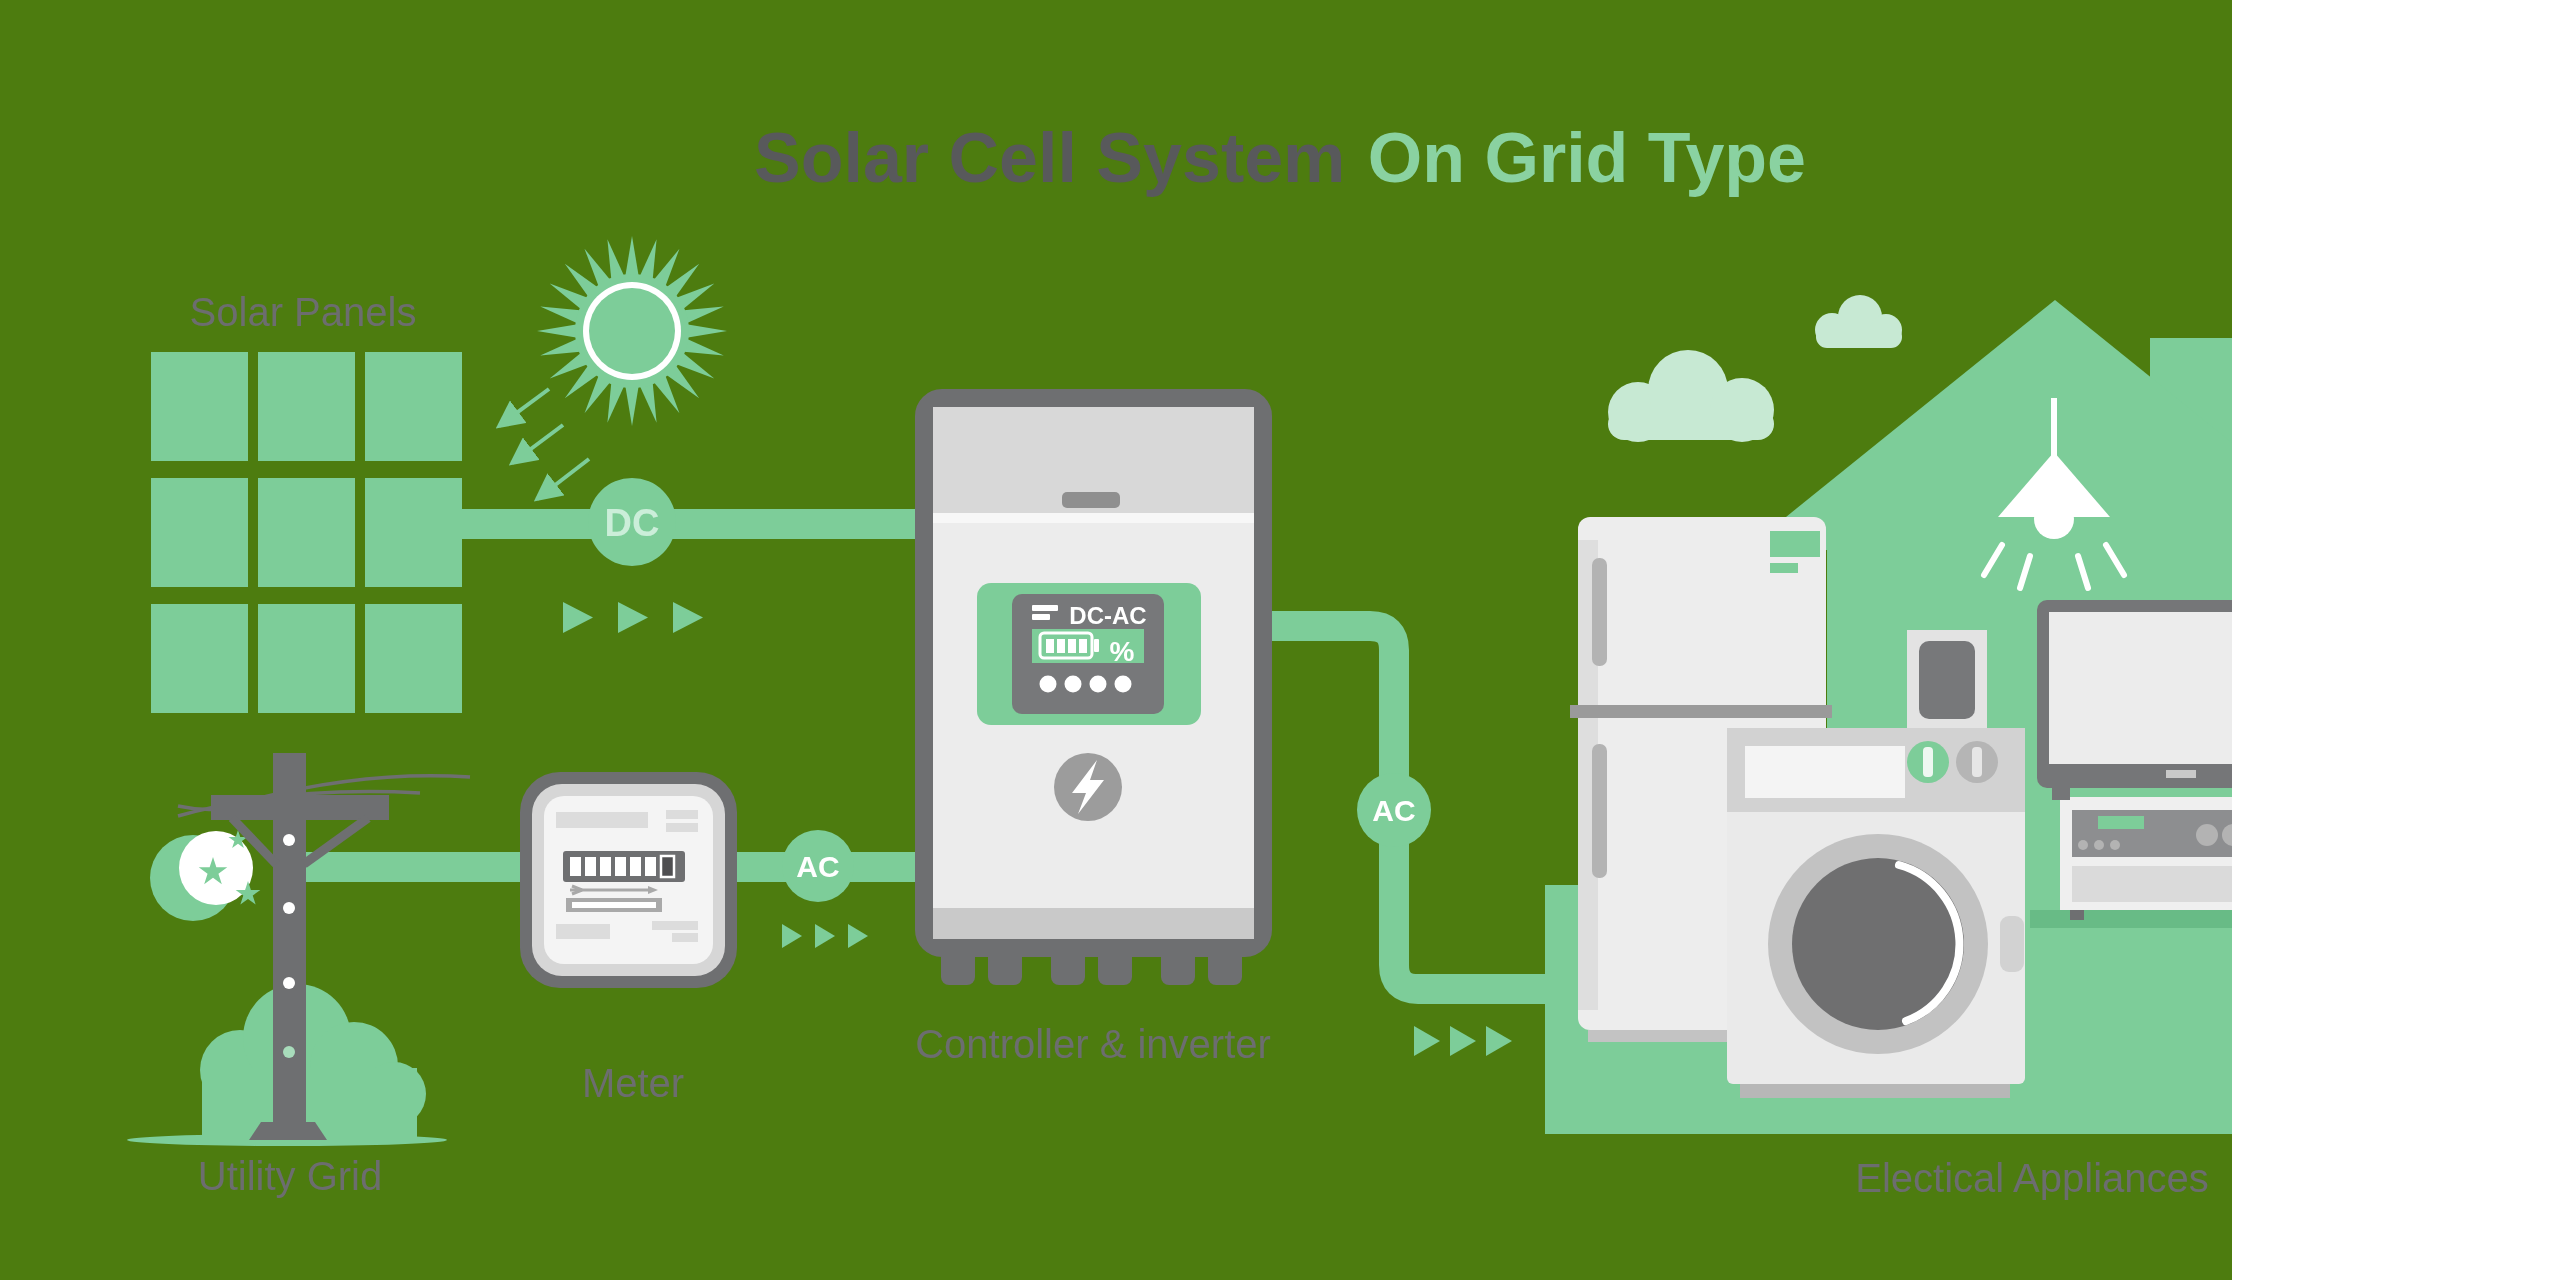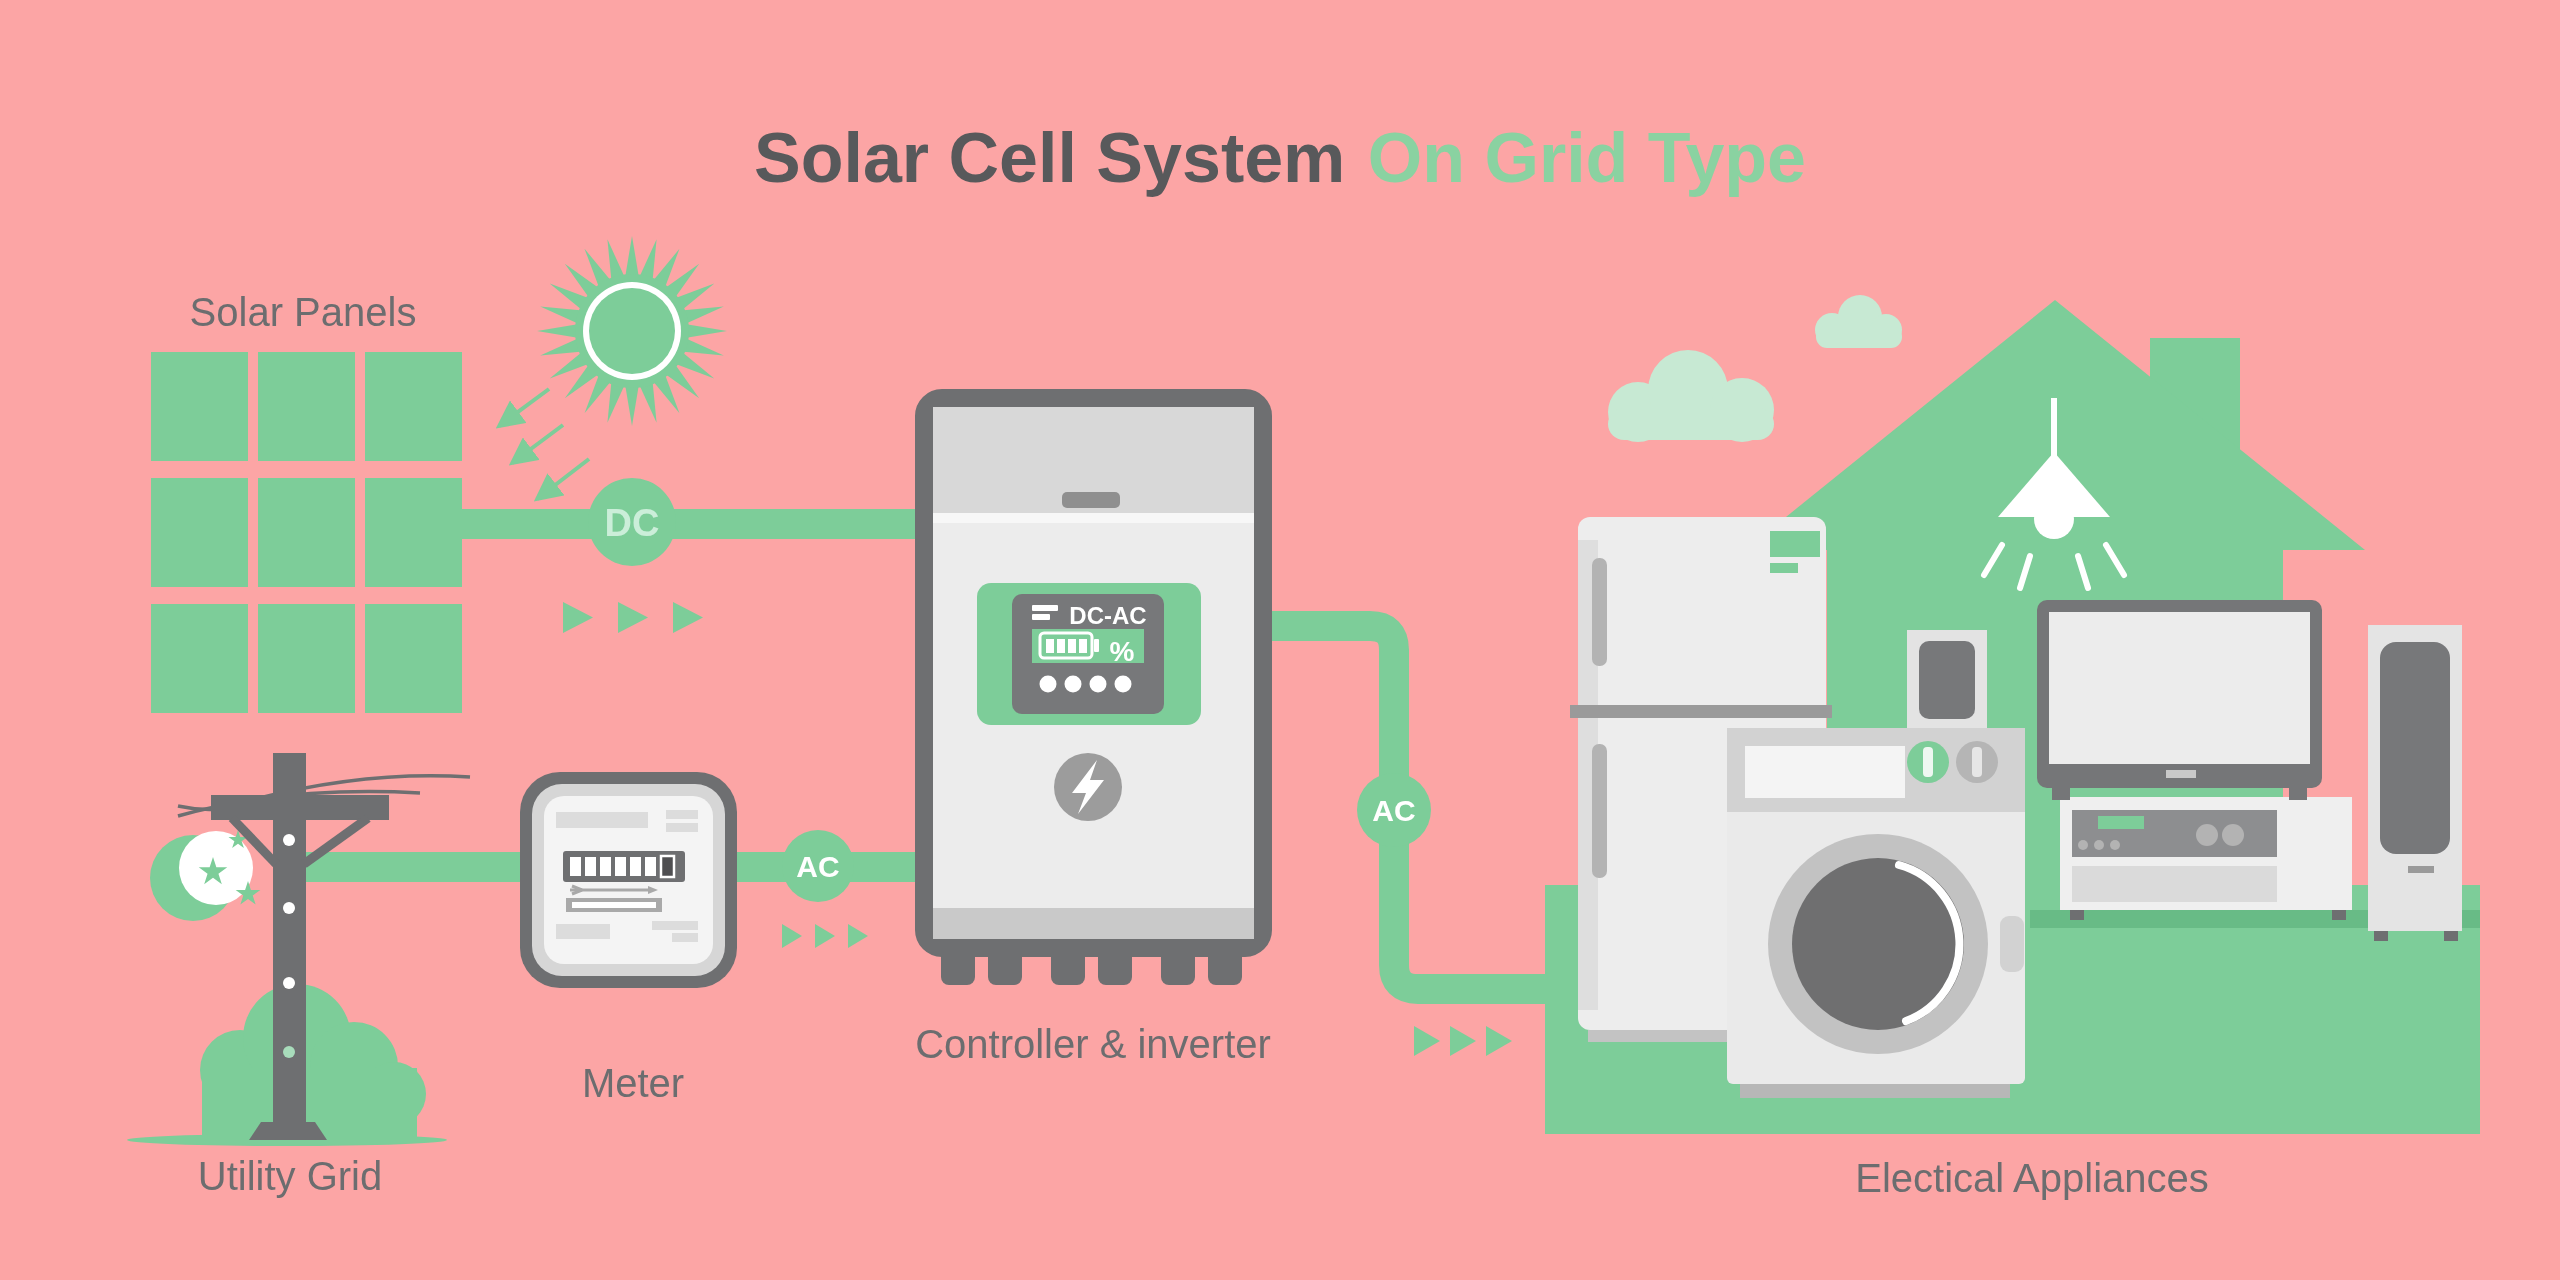--- a/index.html
+++ b/index.html
@@ -1,16 +1,16 @@
 <!DOCTYPE html>
 <html><head>
 <meta charset="utf-8">
 <style>
   html,body{margin:0;padding:0;background:#ffffff;}
-  .stage{width:2560px;height:1280px;position:relative;background:#fca5a5;overflow:hidden;}
+  .stage{width:2232px;height:1280px;position:relative;background:#4d7c0f;overflow:hidden;}
   svg{display:block;font-family:"Liberation Sans", sans-serif;}
   text{font-family:"Liberation Sans", sans-serif;}
   .title-main{fill:#58595b;font-weight:bold;font-size:70px;}
   .title-accent{fill:#8ad2a1;font-weight:bold;font-size:70px;}
   .diagram-label{fill:#6c6d6f;font-size:40px;}
   .badge-dc{fill:#cbeed9;font-size:38px;font-weight:bold;}
   .badge-ac{fill:#ffffff;font-size:30px;font-weight:bold;}
   .screen-text{fill:#ffffff;font-weight:bold;}
 </style>
 </head>

